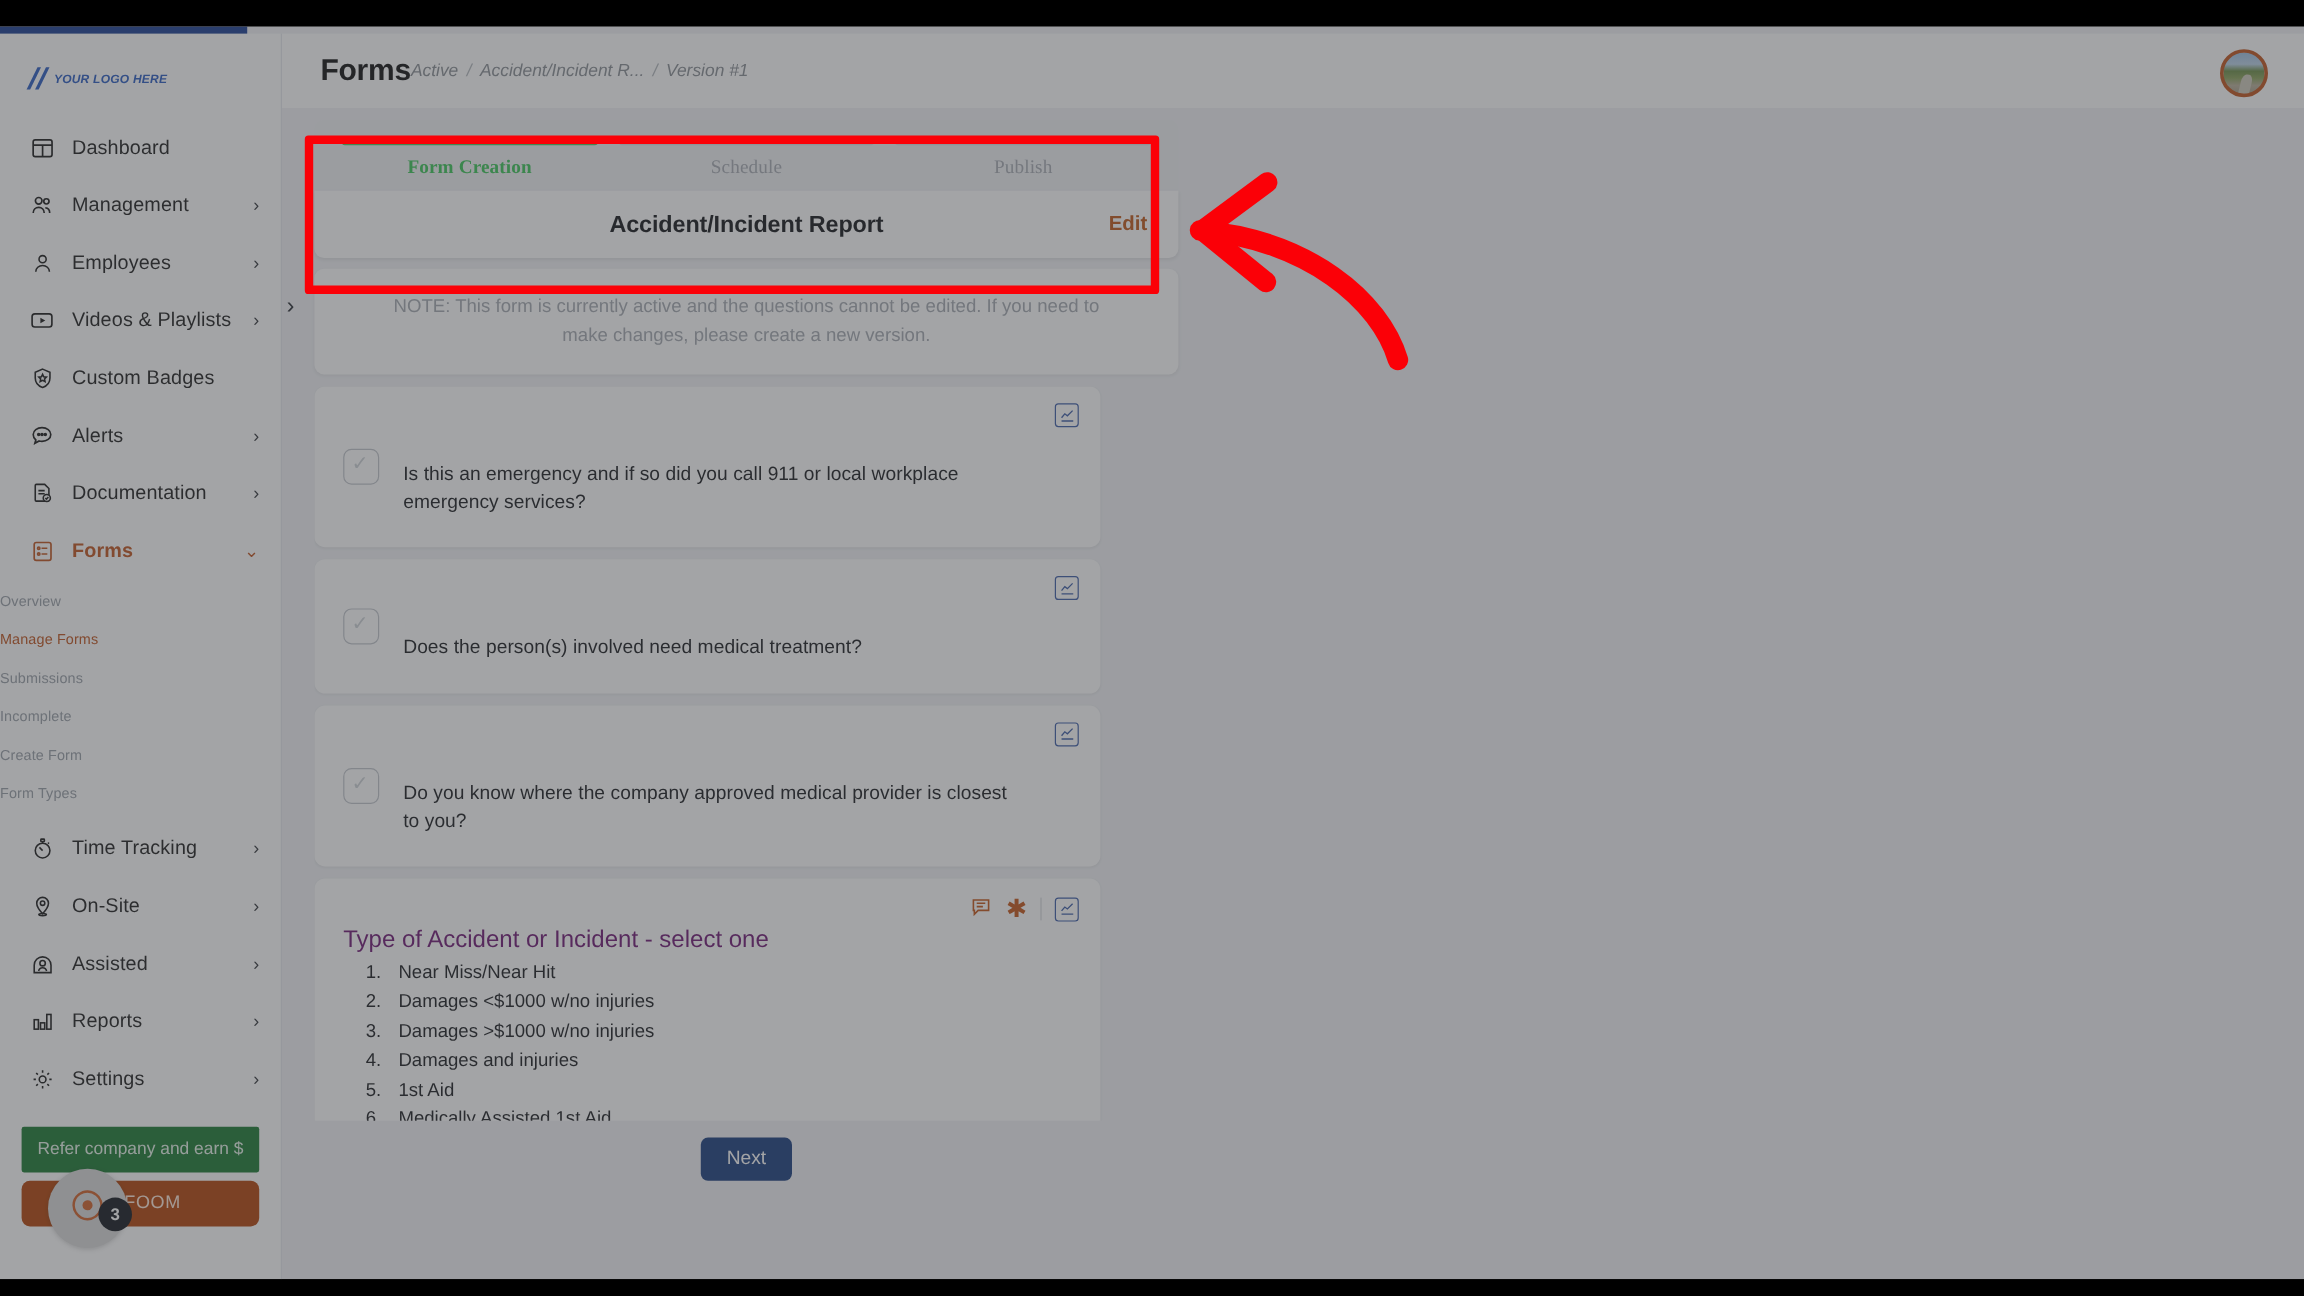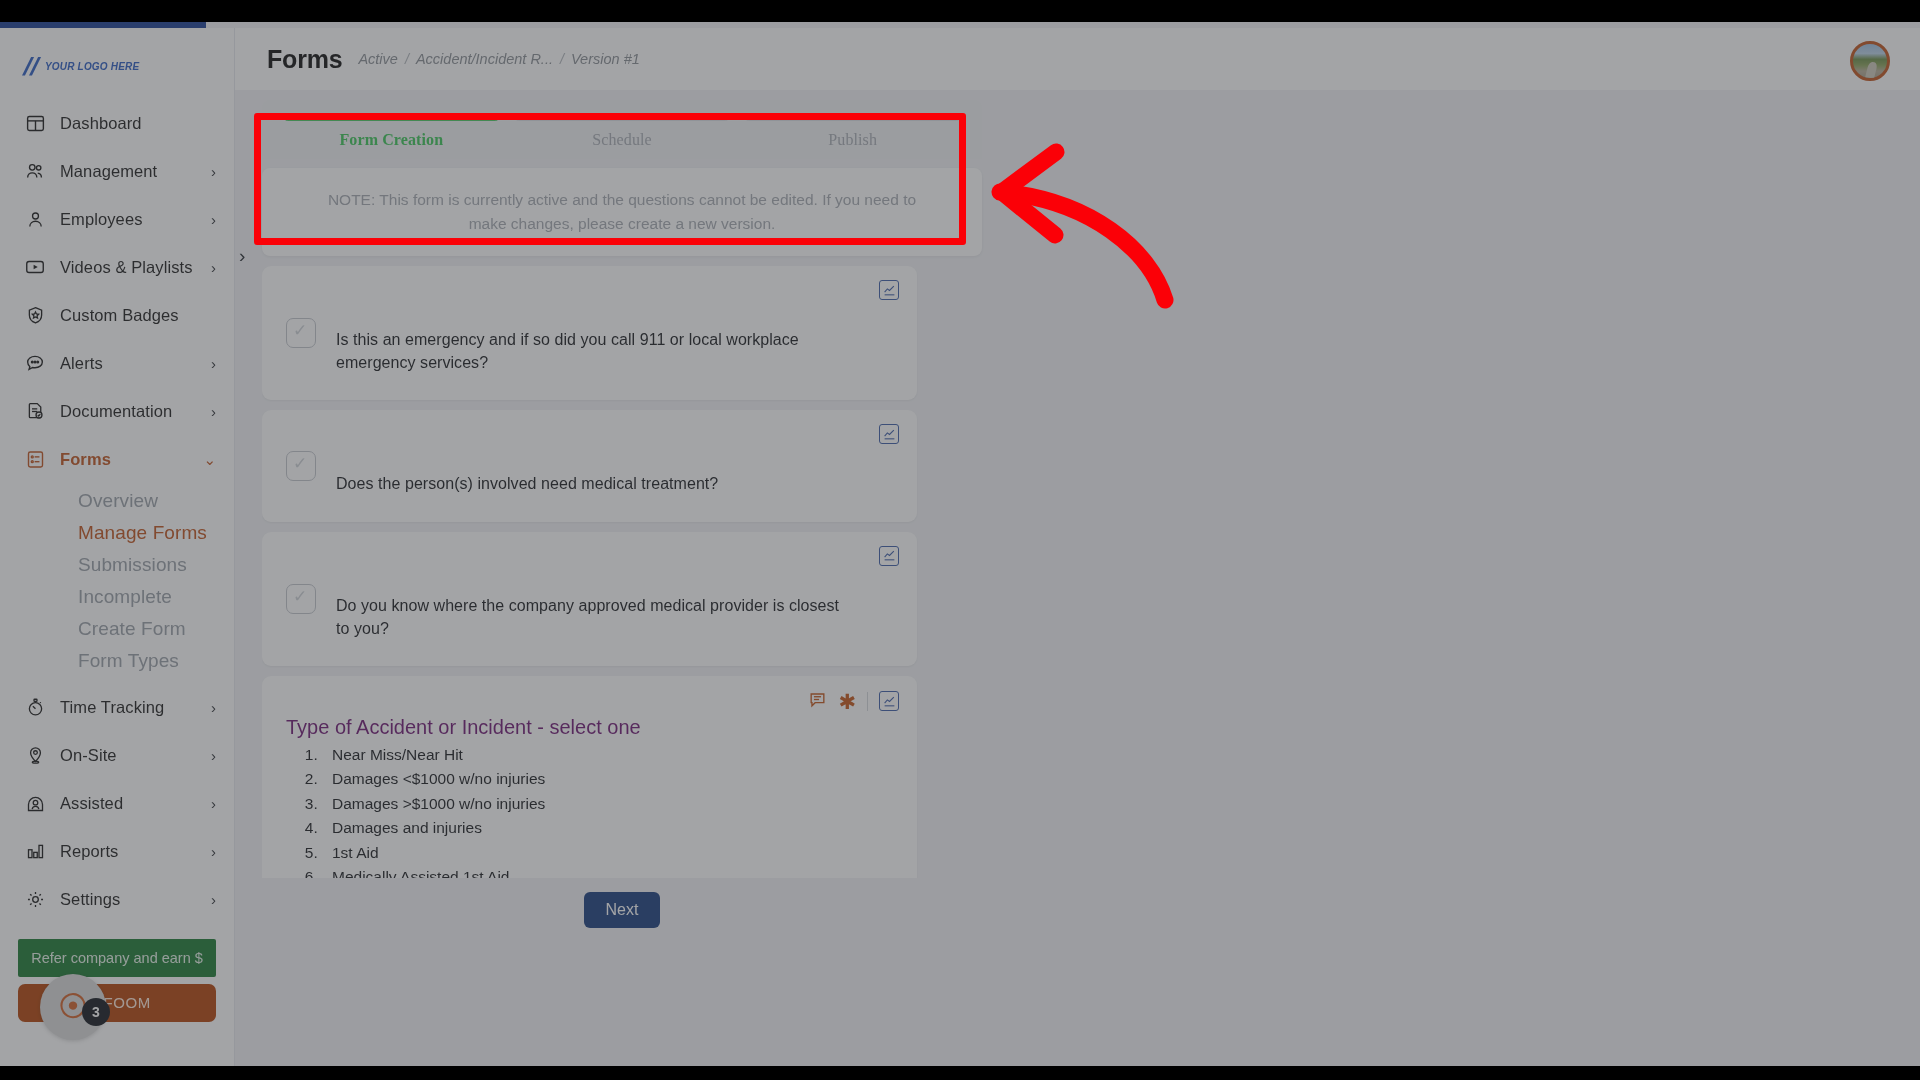--- a/index.html
+++ b/index.html
@@ -68,22 +68,22 @@
   }
   .nav-item .chev {
     margin-left: auto; color: #35383d; font-size: 15px; line-height: 1;
   }
   .nav-item.active .lbl { color: #c05621; font-weight: 700; }
   .nav-item.active .ico { color: #c05621; }
   .nav-item.active .chev { color: #c05621; }
   .subnav { padding: 2px 0 6px 0; }
   .sub-item {
     height: 32px; display: flex; align-items: center;
-    padding-left: 54px; font-size: 19px; color: #9aa0a8;
-    cursor: pointer; letter-spacing: .1px; margin-left: 24px;
+    font-size: 12px; color: #9aa0a8;
+    cursor: pointer; letter-spacing: .1px;
   }
   .sub-item.active { color: #c05621; }
   .side-bottom { padding: 16px 18px 0 18px; position: relative; }
   .btn-refer {
     display: block; width: 100%; height: 38px;
     background: #1e7b34; color: #e6f3e9;
     border: none; border-radius: 2px;
     font-size: 14.5px; font-family: inherit;
     cursor: pointer; text-align: center; line-height: 38px;
   }
@@ -118,21 +118,21 @@
     width: 1685px; height: 62px;
     background: #fff;
     display: flex; align-items: center;
     z-index: 10;
   }
   .page-title {
     font-size: 25px; font-weight: 700; color: #121212;
     margin-left: 32px; letter-spacing: -.2px;
   }
   .breadcrumb {
-    margin-left: 16px; display: flex; align-items: center; gap: 7px;
+    display: flex; align-items: center; gap: 7px;
     font-size: 14.5px; font-style: italic; color: #8b9096; text-align: right;
   }
   .breadcrumb .sep { color: #b3b8bd; }
   .avatar {
     position: absolute; right: 30px; top: 13px;
     width: 40px; height: 40px; border-radius: 50%;
     border: 3px solid #c0561f; overflow: hidden; cursor: pointer;
     background: linear-gradient(180deg,#9fc2e3 0%,#bcd3e8 28%,#6e8f4a 45%,#8ba35c 62%,#b9b09a 80%,#a8a08c 100%);
   }
   .avatar .road {
@@ -498,20 +498,24 @@
         <div class="wiz-step">
           <div class="wiz-bar"></div>
           <div class="wiz-lbl">Schedule</div>
         </div>
         <div class="wiz-step">
           <div class="wiz-bar"></div>
           <div class="wiz-lbl">Publish</div>
         </div>
       </div>
 
+      <div class="form-titlebar">
+        <span class="form-title">Accident/Incident Report</span>
+        <button class="edit-btn">Edit</button>
+      </div>
 
       <div class="note-card">NOTE: This form is currently active and the questions cannot be edited. If you need to make changes, please create a new version.</div>
 
       <div class="qlist">
 
         <div class="q-card">
           <div class="q-check"></div>
           <div class="q-text">Is this an emergency and if so did you call 911 or local workplace emergency services?</div>
           <div class="q-icons">
             <span class="ic-box">

